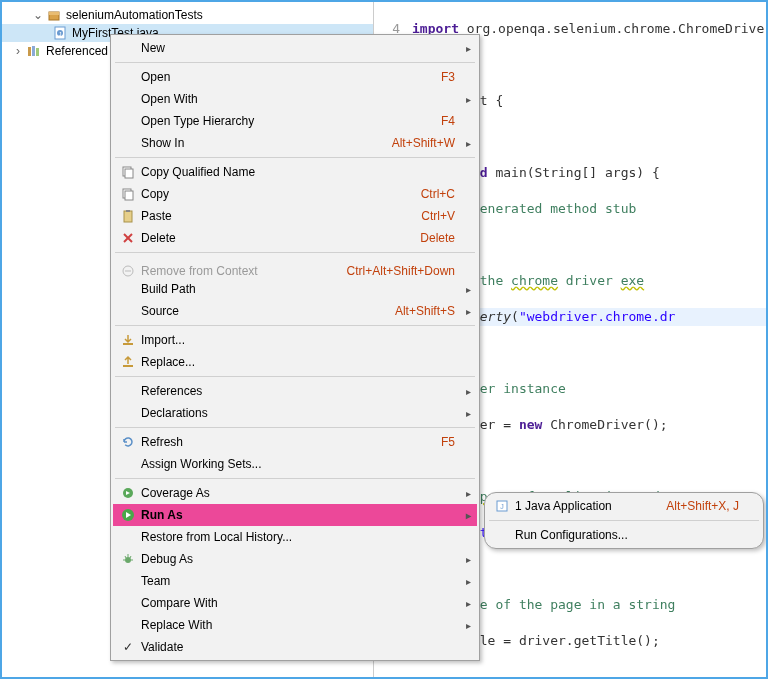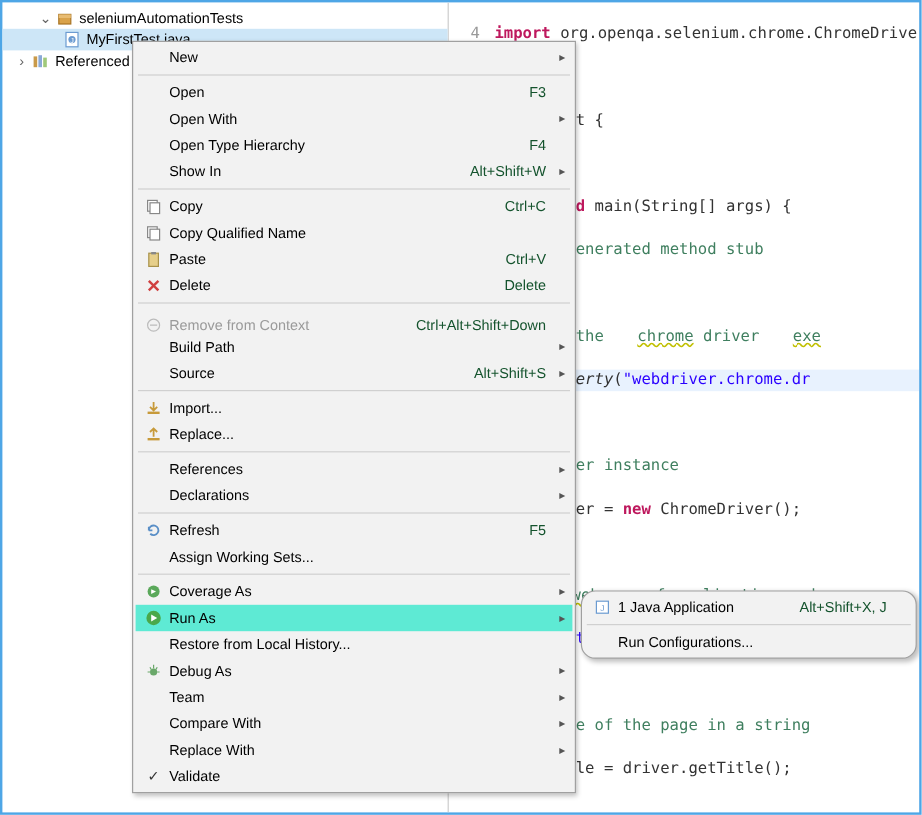--- a/index.html
+++ b/index.html
@@ -49,24 +49,24 @@
     flex: 1;
     font-family: Consolas, Menlo, monospace;
     font-size: 13px;
     line-height: 18px;
     color: #333;
     padding-left: 4px;
     white-space: pre;
     overflow: hidden;
   }
   .ln { color: #999; display: inline-block; width: 22px; text-align: right; margin-right: 12px; }
-  .kw { color: #be185d; font-weight: bold; }
+  .kw { color: #4c1d95; font-weight: bold; }
   .cm { color: #3f7f5f; }
   .st { color: #2a00ff; }
-  .wavy { text-decoration: underline wavy #c0c000; margin-left: 20px; }
+  .wavy { text-decoration: underline wavy #c0c000; }
   .hl { background: #e8f2fe; }
   .codeln { display: block; height: 18px; }
 
   
   .ctxmenu {
     position: absolute;
     background: #f2f2f2;
     border: 1px solid #a0a0a0;
     box-shadow: 2px 2px 4px rgba(0,0,0,0.25);
     padding: 2px;
@@ -80,23 +80,23 @@
     height: 22px;
     padding: 0 22px 0 2px;
     position: relative;
   }
   .mi-icon {
     width: 26px;
     display: inline-flex;
     align-items: center; justify-content: center;
   }
   .mi-label { flex: 1; }
-  .mi-accel { color: #14532d; margin-left: 12px; }
+  .mi-accel { color: #c2410c; margin-left: 12px; }
   .mi.disabled { color: #9a9a9a; align-items: flex-end; }
-  .mi.highlight { background: #5eead4; }
+  .mi.highlight { background: #ec4899; font-weight: bold; }
   .mi-sub::after {
     content: "▸";
     position: absolute;
     right: 6px;
     font-size: 10px;
     color: #555;
   }
   .sep { height: 1px; background: #d0d0d0; margin: 3px 2px; }
   .check { color: #333; font-size: 12px; }
 </style>
@@ -192,31 +192,31 @@
       <span class="mi-accel">Alt+Shift+W</span>
     </div>
   <div class="sep"></div>
   <div class="mi">
       <span class="mi-icon">
         <svg width="14" height="14">
           <rect x="2" y="2" width="8" height="9" fill="#fff" stroke="#888"></rect>
           <rect x="4" y="4" width="8" height="9" fill="#fff" stroke="#888"></rect>
         </svg>
       </span>
+      <span class="mi-label">Copy Qualified Name</span>
+    </div>
+  <div class="mi">
+      <span class="mi-icon">
+        <svg width="14" height="14">
+          <rect x="2" y="2" width="8" height="9" fill="#fff" stroke="#888"></rect>
+          <rect x="4" y="4" width="8" height="9" fill="#fff" stroke="#888"></rect>
+        </svg>
+      </span>
       <span class="mi-label">Copy</span>
       <span class="mi-accel">Ctrl+C</span>
-    </div>
-  <div class="mi">
-      <span class="mi-icon">
-        <svg width="14" height="14">
-          <rect x="2" y="2" width="8" height="9" fill="#fff" stroke="#888"></rect>
-          <rect x="4" y="4" width="8" height="9" fill="#fff" stroke="#888"></rect>
-        </svg>
-      </span>
-      <span class="mi-label">Copy Qualified Name</span>
     </div>
   <div class="mi">
       <span class="mi-icon">
         <svg width="14" height="14">
           <rect x="3" y="2" width="8" height="11" fill="#e6cf8a" stroke="#a8924a"></rect>
           <rect x="5" y="1" width="4" height="2" fill="#888"></rect>
         </svg>
       </span>
       <span class="mi-label">Paste</span>
       <span class="mi-accel">Ctrl+V</span>

